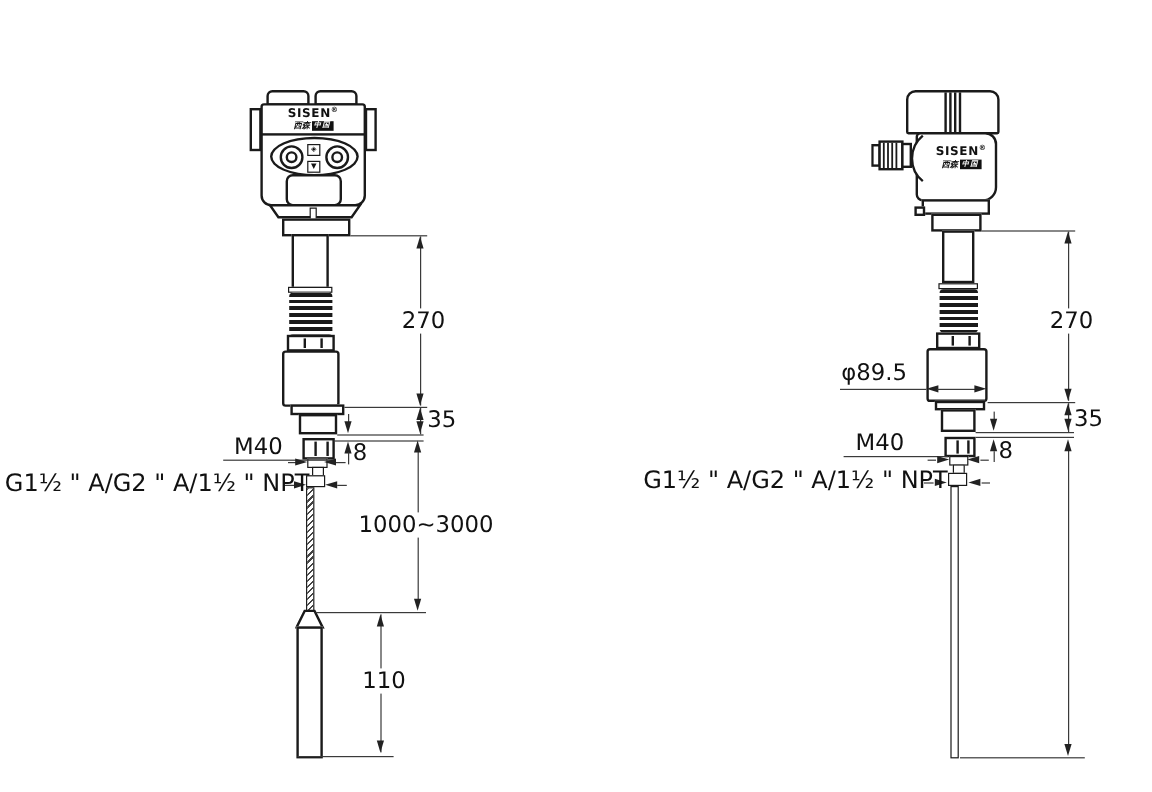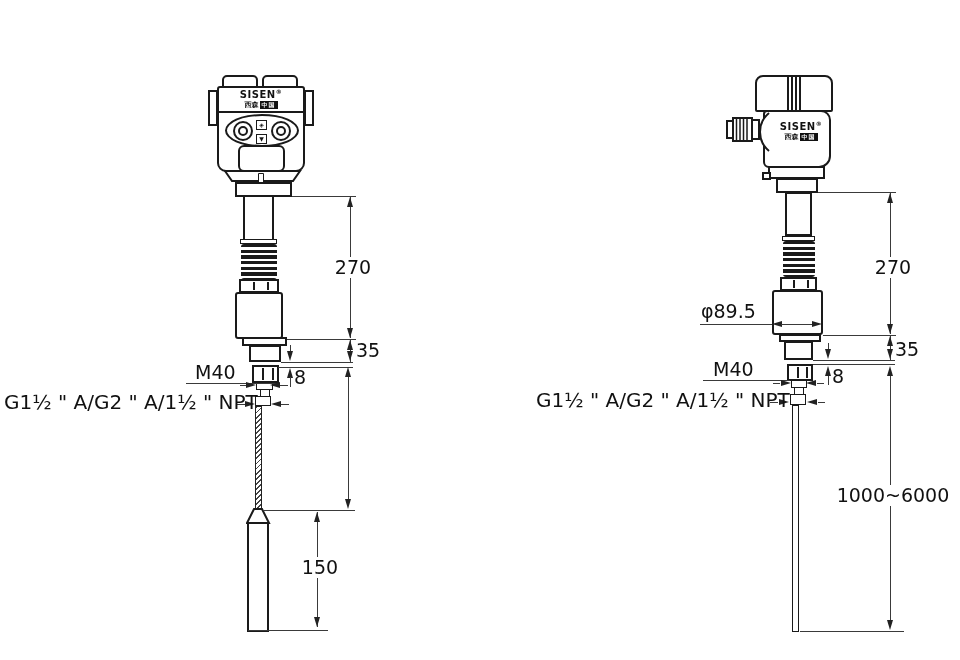--- a/index.html
+++ b/index.html
@@ -19,21 +19,21 @@
   .ribs{position:absolute;background:repeating-linear-gradient(180deg,#1a1a1a 0 3.2px,#fff 3.2px 5.7px);border-radius:3px;}
   .cable{position:absolute;border:1px solid #222;background:repeating-linear-gradient(135deg,#444 0 1.3px,#fff 1.3px 3.6px);box-sizing:border-box;}
   .facet{position:absolute;top:1px;bottom:1px;width:1.5px;background:#1a1a1a;}
   .svgabs{position:absolute;}
   #title{position:absolute;left:311px;top:11px;width:336px;text-align:center;font-weight:bold;
          font-size:21px;letter-spacing:1.5px;color:#000;padding-bottom:5px;
          border-bottom:3px solid #3a4db7;white-space:pre;}
   .logo{position:absolute;display:flex;flex-direction:column;align-items:center;line-height:1;}
   .logo .sisen{font-weight:bold;font-size:10px;letter-spacing:.5px;color:#111;}
   .logo .reg{font-size:6px;vertical-align:super;}
-  .logo .row2{display:flex;gap:1px;align-items:center;margin-top:1px;}
+  .logo .row2{display:flex;gap:1px;align-items:center;margin-top:1px;font-style:italic;}
   .logo .cn{font-weight:bold;font-size:7px;color:#111;}
   .logo .badge{background:#111;color:#fff;font-weight:bold;font-size:6px;padding:1px 2px;letter-spacing:1px;}
   .glyph{position:absolute;font-size:6px;line-height:8px;width:100%;text-align:center;color:#111;}
 </style>
 </head>
 <body>
 
 <div id="canvas">
 
 
@@ -120,21 +120,22 @@
   <div class="dln" style="left:317px;top:512px;width:1px;height:115px;"></div>
   <div class="ar u" style="left:313.5px;top:512px;"></div>
   <div class="ar d" style="left:313.5px;top:617px;"></div>
   <div class="dln" style="left:248px;top:630px;width:80px;height:1px;"></div>
 
   <div class="dtxt bgw" style="left:329px;top:257px;width:44px;">270</div>
   <div class="dtxt" style="left:356px;top:340px;">35</div>
   <div class="dtxt" style="left:294px;top:367px;">8</div>
   <div class="dtxt" style="left:195px;top:362px;">M40</div>
   <div class="dtxt" style="left:4px;top:392px;font-size:20px;">G1½ " A/G2 " A/1½ " NPT</div>
-  <div class="dtxt bgw" style="left:298px;top:557px;width:40px;">150</div>
+  <div class="dtxt bgw" style="left:294px;top:427px;width:118px;">1000~3000</div>
+  <div class="dtxt bgw" style="left:298px;top:557px;width:40px;">110</div>
 
   <div class="box" style="left:755px;top:75px;width:78px;height:37px;border-radius:8px 8px 2px 2px;"></div>
   <div class="ln" style="left:787px;top:77px;width:1.5px;height:33px;"></div>
   <div class="ln" style="left:791px;top:77px;width:1.5px;height:33px;"></div>
   <div class="ln" style="left:795px;top:77px;width:1.5px;height:33px;"></div>
   <div class="ln" style="left:799px;top:77px;width:1.5px;height:33px;"></div>
   <div class="box" style="left:763px;top:110px;width:68px;height:58px;border-radius:4px 10px 12px 6px;"></div>
   <svg class="svgabs" style="left:726px;top:112px;" width="44" height="40">
     <path d="M43,1 C31,11 31,29 43,39" fill="#fff" stroke="#1a1a1a" stroke-width="2"></path>
     <rect x="1" y="9" width="6" height="17" fill="#fff" stroke="#1a1a1a" stroke-width="2"></rect>
@@ -205,15 +206,14 @@
   <div class="ar u" style="left:886.5px;top:366px;"></div>
   <div class="ar d" style="left:886.5px;top:620px;"></div>
   <div class="dln" style="left:800px;top:631px;width:104px;height:1px;"></div>
 
   <div class="dtxt bgw" style="left:869px;top:257px;width:44px;">270</div>
   <div class="dtxt" style="left:701px;top:301px;">φ89.5</div>
   <div class="dtxt" style="left:895px;top:339px;">35</div>
   <div class="dtxt" style="left:832px;top:366px;">8</div>
   <div class="dtxt" style="left:713px;top:359px;">M40</div>
   <div class="dtxt" style="left:536px;top:390px;font-size:20px;">G1½ " A/G2 " A/1½ " NPT</div>
-  <div class="dtxt bgw" style="left:832px;top:485px;width:118px;">1000~6000</div>
 
 </div>
 
 </body></html>

